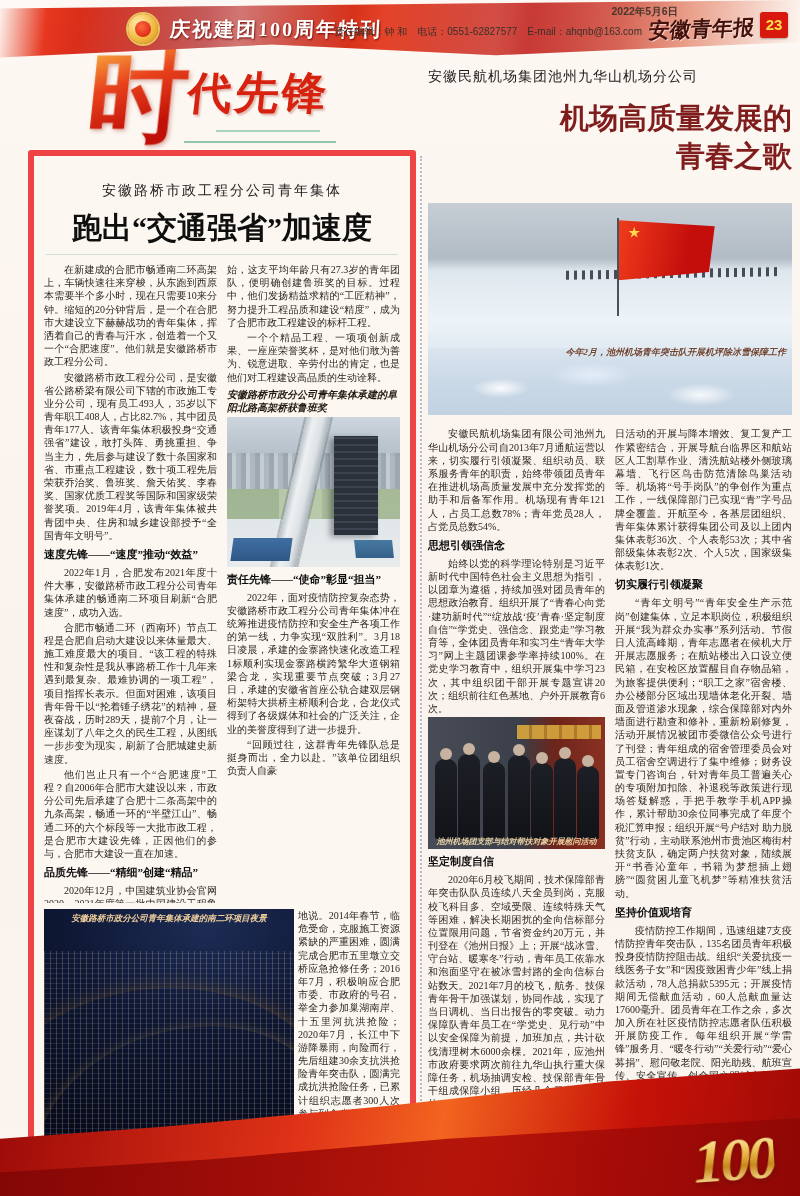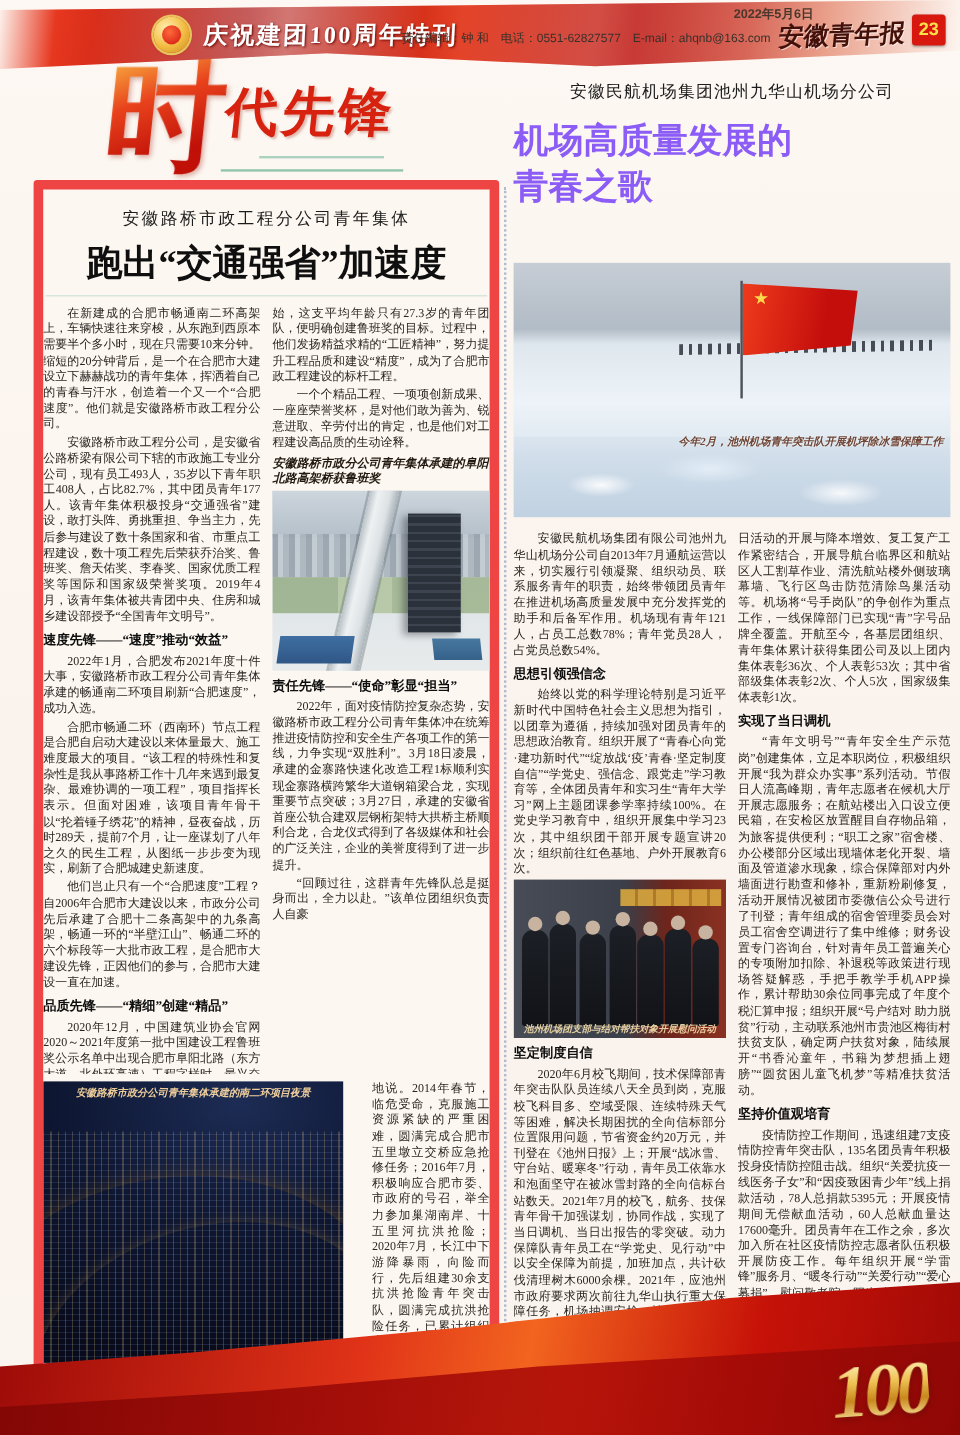--- a/index.html
+++ b/index.html
@@ -33,21 +33,21 @@
     background:linear-gradient(160deg,#f6a33c 5%,#e8421c 35%,#c01008 75%);
     -webkit-background-clip:text;background-clip:text;color:transparent;
     transform:skewX(-6deg);filter:drop-shadow(2px 2px 2px rgba(150,30,10,.35))}
   .rest{position:absolute;left:100px;top:16px;font-weight:900;font-size:44px;line-height:1;color:#d6220f;
     letter-spacing:3px;transform:skewX(-6deg);text-shadow:2px 2px 2px rgba(150,40,20,.3)}
   .u1{position:absolute;left:128px;top:74px;width:104px;height:2px;background:#abd2c0;display:block}
   .u2{position:absolute;left:96px;top:85px;width:152px;height:2px;background:#93c4ae;display:block}
   .vdiv{position:absolute;left:420px;top:156px;height:980px;border-left:2px dotted rgba(100,130,180,.5);z-index:1}
   
   .lbox{position:absolute;left:28px;top:150px;width:388px;height:1012px;box-sizing:border-box;
-    border:8px solid #ef4444;border-radius:3px;background:#fcf7f1;z-index:2}
+    border:6px solid #ef4444;border-radius:3px;background:#fcf7f1;padding:10px;z-index:2}
   .lkick{font-size:14px;text-align:center;letter-spacing:2px;color:#1c1c1c;margin-top:16px}
   .lhl{font-weight:900;font-size:30px;line-height:1.2;text-align:center;color:#0f0f0f;margin:10px 0 8px}
   .rule{height:1px;background:#cfe0d6;margin:0 2px 8px}
   .lcols{display:flex;gap:10px;height:640px;overflow:hidden;margin-top:6px}
   .col{flex:1;min-width:0}
   .p{font-size:10px;line-height:1.32;text-align:justify;text-indent:2em;margin:0 0 2px;color:#2a2622}
   .p.cont{text-indent:0}
   .sub{font-size:11px;font-weight:bold;margin:5px 0 4px;color:#0e0e0e}
   .dcap{font-style:italic;font-weight:bold;font-size:10px;line-height:1.35;color:#221a10;margin:4px 0 2px;text-indent:0}
   
@@ -56,39 +56,39 @@
   .dayphoto i{position:absolute;display:block}
   .dsky{top:0;left:0;right:0;height:26%;background:linear-gradient(#cdd5dd,#b4bfc9)}
   .dcity{top:24%;left:0;right:0;height:24%;background:repeating-linear-gradient(90deg,#97a2ac 0 5px,#c2cad1 5px 9px,#aab4bd 9px 14px);opacity:.9}
   .dgreen{top:48%;left:0;right:0;height:20%;background:linear-gradient(90deg,#86a271 0 30%,#a7bd8e 30% 55%,#8fa877 55%);opacity:.7}
   .droad{top:-12%;left:35%;width:24px;height:132%;transform:rotate(13deg);
     background:linear-gradient(90deg,#b9c2c8,#eef1f2 30%,#dde2e5 70%,#aab4ba);box-shadow:0 0 0 2px rgba(90,100,110,.35)}
   .dtower{top:13%;right:13%;width:44px;height:66%;background:repeating-linear-gradient(0deg,#2b313b 0 5px,#3d4450 5px 7px);box-shadow:-4px 2px 6px rgba(20,25,35,.4)}
   .dblue1{bottom:4%;left:3%;width:34%;height:15%;background:linear-gradient(#3f6ea2,#2f5786);transform:skewX(-8deg)}
   .dblue2{bottom:6%;right:4%;width:22%;height:12%;background:linear-gradient(#47789f,#35618a);transform:skewX(6deg)}
   
-  .brow{display:flex;gap:24px;margin-top:6px;height:235px;overflow:hidden}
+  .brow{display:flex;gap:4px;margin-top:6px;height:235px;overflow:hidden}
   .nightphoto{position:relative;width:250px;height:235px;flex:none;overflow:hidden;
     background:radial-gradient(130% 90% at 65% 8%,#1d2c55 0%,#0e1733 45%,#070b1c 100%)}
   .nightphoto i{position:absolute;display:block}
   .ndots{inset:18% 0 0 0;background:
     repeating-linear-gradient(90deg,rgba(255,214,130,.22) 0 1px,transparent 1px 6px),
     repeating-linear-gradient(0deg,rgba(140,170,240,.15) 0 1px,transparent 1px 5px)}
   .ntr1{width:150%;height:120%;left:-30%;top:34%;border-radius:50%;
     border-bottom:12px solid rgba(248,166,28,.95);transform:rotate(-9deg);box-shadow:0 10px 26px rgba(248,166,28,.5)}
   .ntr2{width:120%;height:90%;left:-5%;top:52%;border-radius:50%;
     border-bottom:5px solid rgba(255,215,110,.9);transform:rotate(-18deg);box-shadow:0 6px 16px rgba(255,200,90,.45)}
   .ncap{position:absolute;top:4px;left:0;right:0;text-align:center;font-style:italic;font-weight:bold;
     font-size:8.5px;color:rgba(250,215,160,.95);z-index:3}
   .btxt{flex:1;overflow:hidden}
   
   .rcol{position:absolute;left:428px;top:58px;width:364px;z-index:2}
-  .rkick{font-size:14px;text-align:center;letter-spacing:1px;color:#1c1c1c;margin-top:10px}
-  .rhl{font-weight:900;font-size:29px;line-height:1.3;text-align:left;white-space:pre-line;color:#8b5cf6;margin:14px 0 0}
-  .flagphoto{position:relative;height:212px;margin-top:44px;overflow:hidden;
+  .rkick{font-size:14px;letter-spacing:1px;color:#1c1c1c;margin-top:10px}
+  .rhl{font-weight:900;font-size:29px;line-height:1.3;text-align:right;white-space:pre-line;color:#7f1d1d;margin:14px 0 0}
+  .flagphoto{position:relative;height:212px;margin-top:28px;overflow:hidden;
     background:linear-gradient(#c6cdd5 0%,#b2bcc6 26%,#dfe7ee 32%,#edf3f8 55%,#d9e4ee 78%,#cddbe8 100%)}
   .flagphoto i{position:absolute;display:block}
   .crowd{top:31%;left:38%;right:3%;height:9px;opacity:.85;transform:skewY(-1deg);
     background:repeating-linear-gradient(90deg,#2c313a 0 3px,transparent 3px 8px)}
   .pole{left:52%;top:7%;width:2px;height:46%;background:#4c525a}
   .flag{left:52.4%;top:8%;width:96px;height:60px;
     background:linear-gradient(100deg,#ef3b1c,#c40e0c 70%);
     clip-path:polygon(0 0,100% 10%,94% 86%,0 100%);box-shadow:2px 3px 6px rgba(120,30,20,.35)}
   .fstar{left:55%;top:11%;width:12px;height:12px;background:#ffd84d;
     clip-path:polygon(50% 0,61% 35%,98% 35%,68% 57%,79% 91%,50% 70%,21% 91%,32% 57%,2% 35%,39% 35%)}
@@ -223,21 +223,21 @@
         <i class="fig g5"></i>
         <i class="fig g6"></i>
         <i class="fig g7"></i>
         <div class="gcap">池州机场团支部与结对帮扶对象开展慰问活动</div>
       </div>
       <h4 class="sub">坚定制度自信</h4>
       <p class="p">2020年6月校飞期间，技术保障部青年突击队队员连续八天全员到岗，克服校飞科目多、空域受限、连续特殊天气等困难，解决长期困扰的全向信标部分位置限用问题，节省资金约20万元，并刊登在《池州日报》上；开展“战冰雪、守台站、暖寒冬”行动，青年员工依靠水和泡面坚守在被冰雪封路的全向信标台站数天。2021年7月的校飞，航务、技保青年骨干加强谋划，协同作战，实现了当日调机、当日出报告的零突破。动力保障队青年员工在“学党史、见行动”中以安全保障为前提，加班加点，共计砍伐清理树木6000余棵。2021年，应池州市政府要求两次前往九华山执行重大保障任务，机场抽调安检、技保部青年骨干组成保障小组，历经几个昼夜不眠不休，圆满完成外出封闭式保障，获得了安徽省公安厅特勤局、池州市政府、市公安局的高度认可和一致好评。2022年初，机场突降大雪，青年突击队按照责任分工，出动各类除雪设备和保障人员，对机坪各个机位、进出机场的重要路段进行除雪作业，确保飞行区适航性和旅客、员工的出行安全。将主题团</p>
     </div>
     <div class="col">
       <p class="p cont">日活动的开展与降本增效、复工复产工作紧密结合，开展导航台临界区和航站区人工割草作业、清洗航站楼外侧玻璃幕墙、飞行区鸟击防范清除鸟巢活动等。机场将“号手岗队”的争创作为重点工作，一线保障部门已实现“青”字号品牌全覆盖。开航至今，各基层团组织、青年集体累计获得集团公司及以上团内集体表彰36次、个人表彰53次；其中省部级集体表彰2次、个人5次，国家级集体表彰1次。</p>
-      <h4 class="sub">实现了当日调机</h4>
+      <h4 class="sub">切实履行引领凝聚</h4>
       <p class="p">“青年文明号”“青年安全生产示范岗”创建集体，立足本职岗位，积极组织开展“我为群众办实事”系列活动。节假日人流高峰期，青年志愿者在候机大厅开展志愿服务；在航站楼出入口设立便民箱，在安检区放置醒目自存物品箱，为旅客提供便利；“职工之家”宿舍楼、办公楼部分区域出现墙体老化开裂、墙面及管道渗水现象，综合保障部对内外墙面进行勘查和修补，重新粉刷修复，活动开展情况被团市委微信公众号进行了刊登；青年组成的宿舍管理委员会对员工宿舍空调进行了集中维修；财务设置专门咨询台，针对青年员工普遍关心的专项附加扣除、补退税等政策进行现场答疑解惑，手把手教学手机APP操作，累计帮助30余位同事完成了年度个税汇算申报；组织开展“号户结对 助力脱贫”行动，主动联系池州市贵池区梅街村扶贫支队，确定两户扶贫对象，陆续展开“书香沁童年，书籍为梦想插上翅膀”“圆贫困儿童飞机梦”等精准扶贫活动。</p>
       <h4 class="sub">坚持价值观培育</h4>
       <p class="p">疫情防控工作期间，迅速组建7支疫情防控青年突击队，135名团员青年积极投身疫情防控阻击战。组织“关爱抗疫一线医务子女”和“因疫致困青少年”线上捐款活动，78人总捐款5395元；开展疫情期间无偿献血活动，60人总献血量达17600毫升。团员青年在工作之余，多次加入所在社区疫情防控志愿者队伍积极开展防疫工作。每年组织开展“学雷锋”服务月、“暖冬行动”“关爱行动”“爱心募捐”、慰问敬老院、阳光助残、航班宣传、安全宣传、创全国文明城市等志愿服务活动。开航至今，结对帮扶3名当地家庭经济困难学生，累计资助4万余元。至今累计参与各类志愿服务活动约1900人次，其中开展“献爱心”帮扶慰问公益活动约60次，参与1512人次，共计捐款14.8505万元。</p>
     </div>
   </div>
 </div>
 
 <div class="foot">
   <div class="fr-a"></div>
   <div class="fr-b"></div>

